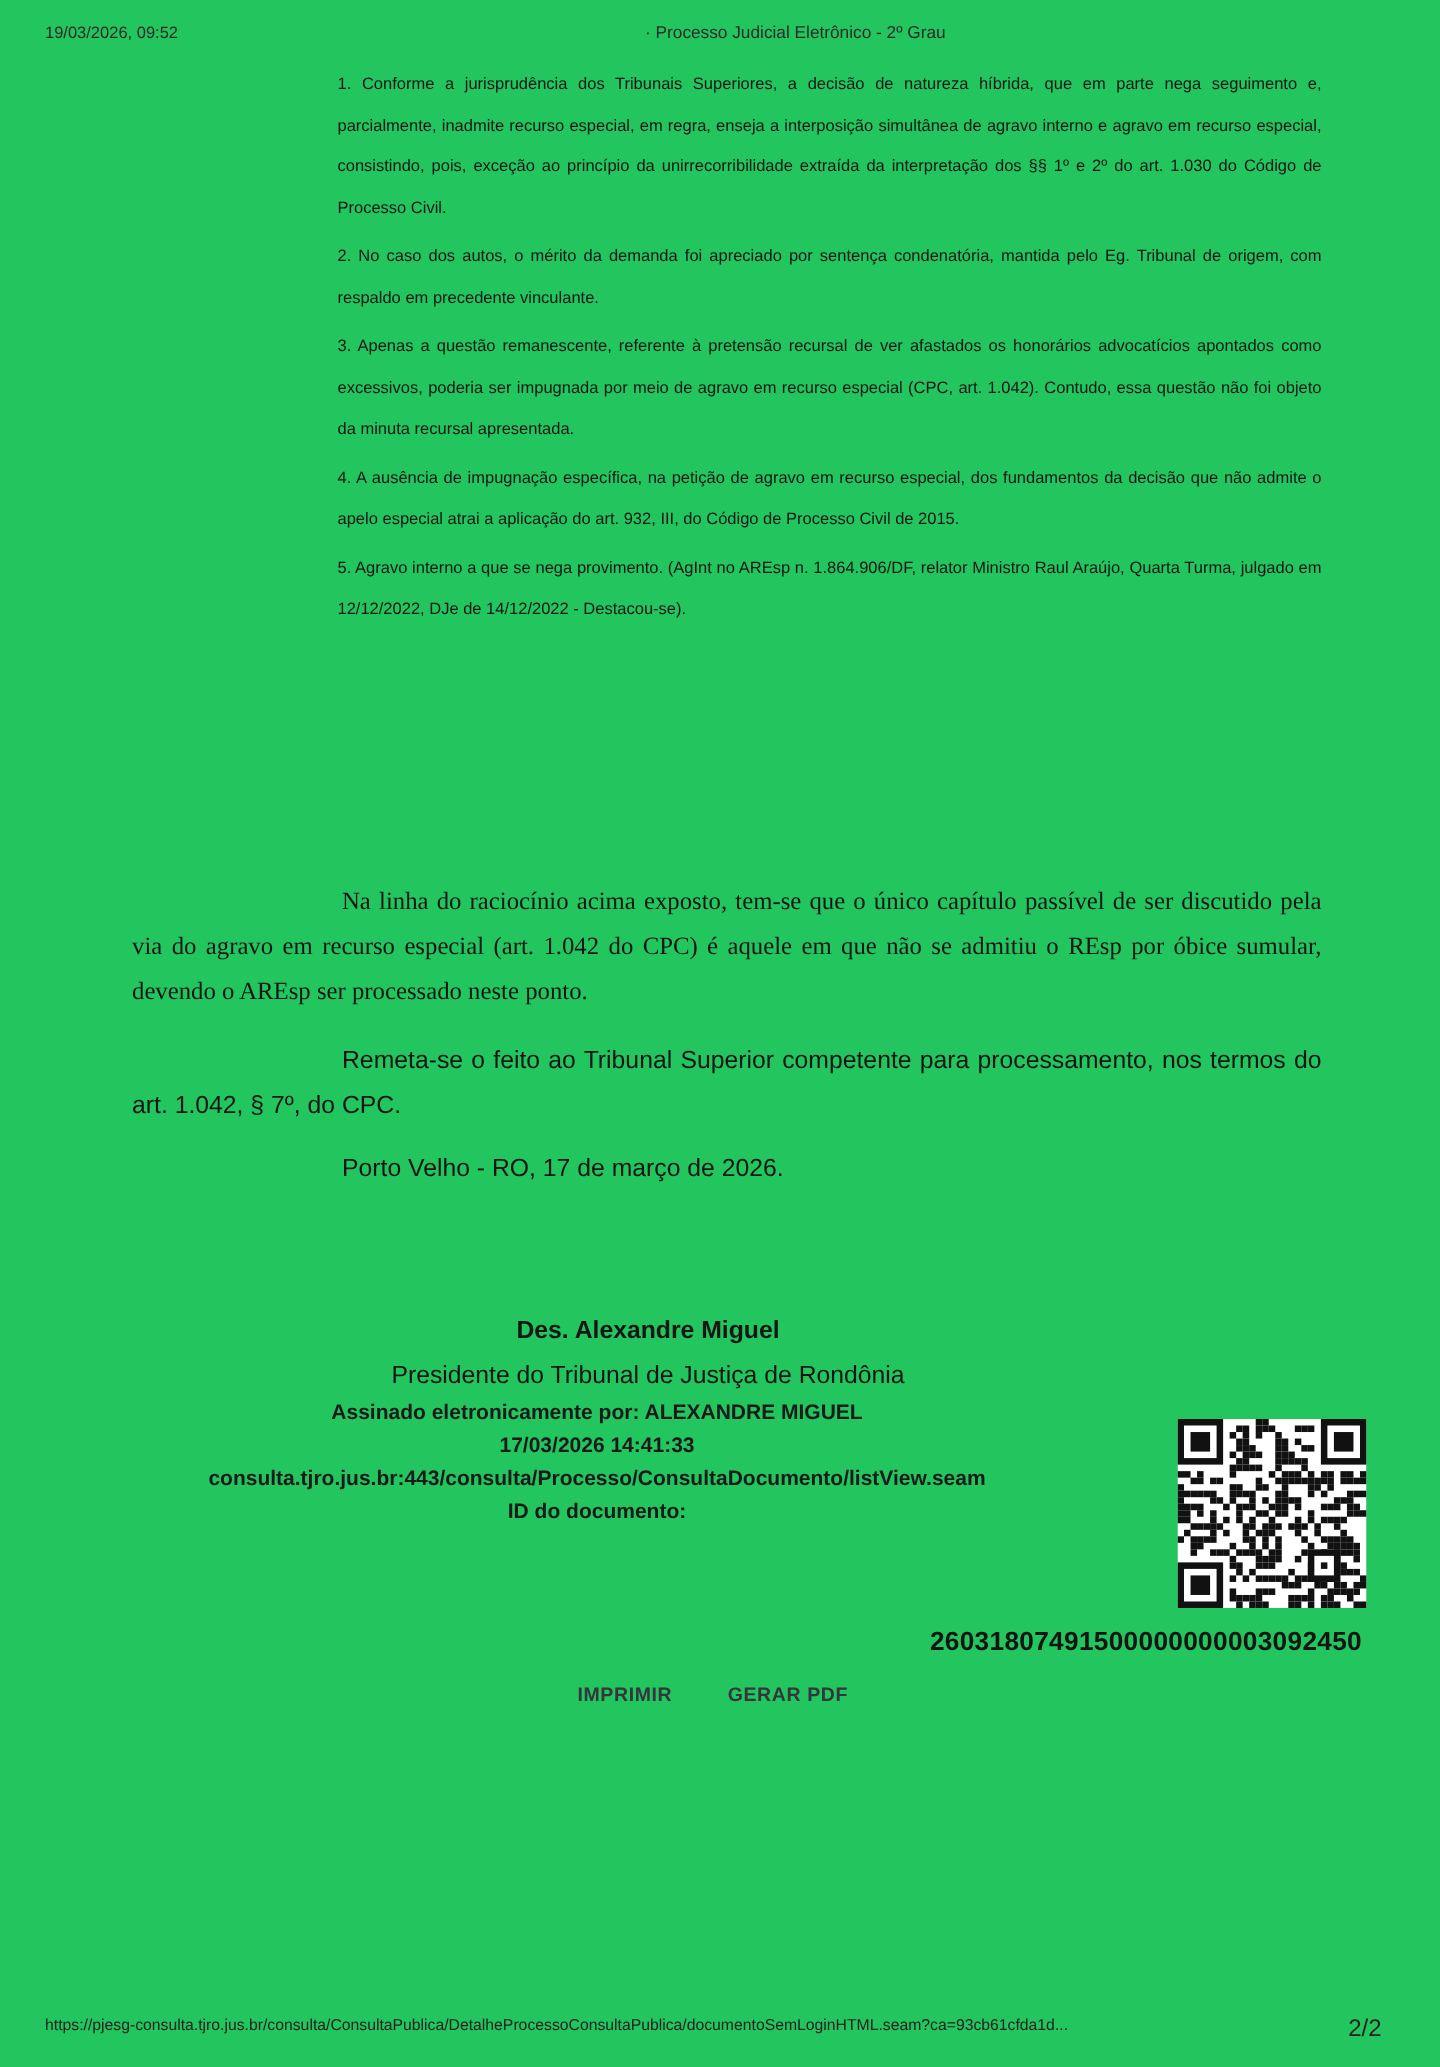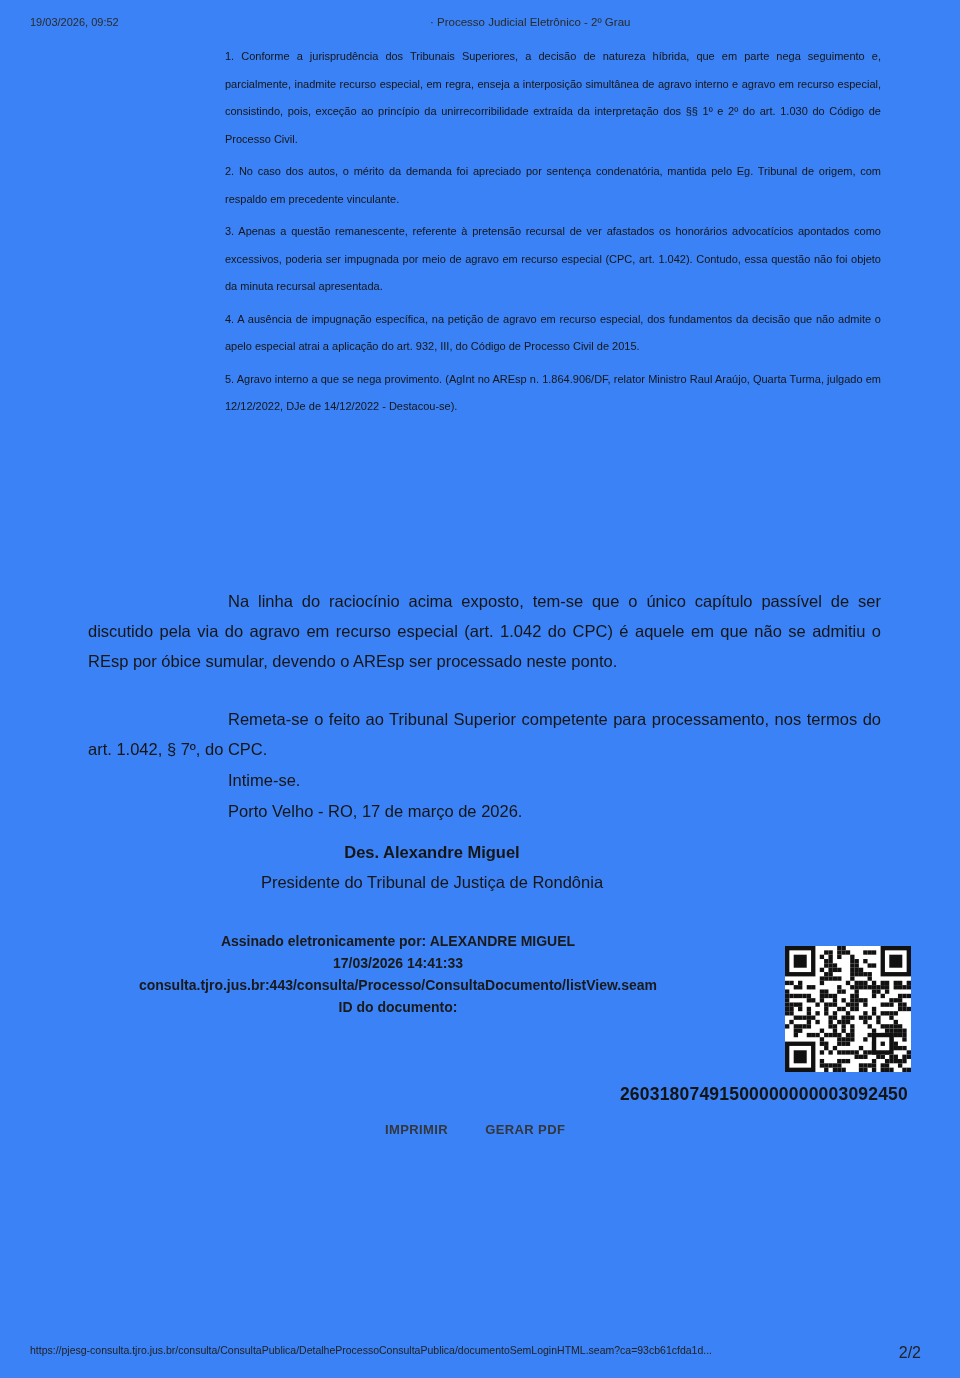--- a/index.html
+++ b/index.html
@@ -7,21 +7,21 @@
   body {
     font-family: "Liberation Sans", "DejaVu Sans", sans-serif;
     color: #1e1e1e;
     -webkit-font-smoothing: antialiased;
   }
   .page {
     position: relative;
     width: 960px;
     height: 1378px;
     margin: 0 auto;
-    background: #3b82f6;
+    background: #22c55e;
     overflow: hidden;
   }
 
   
   .hdr-date {
     position: absolute; left: 30px; top: 16px;
     font-size: 11px; color: #2a2a2a;
   }
   .hdr-title {
     position: absolute; left: 430px; top: 16px;
@@ -38,27 +38,27 @@
   }
 
   
   .body-block {
     position: absolute; left: 88px; top: 586px; width: 793px;
   }
   .body-block p {
     font-size: 16.5px; line-height: 30px;
     text-align: justify; text-indent: 140px; color: #161616;
   }
-  .body-block p.p-na-linha   { margin-bottom: 28px; }
-  .body-block p.p-remeta     { margin-bottom: 1px; }
+  .body-block p.p-na-linha   { margin-bottom: 16px; font-family: Liberation Serif, serif; }
+  .body-block p.p-remeta     { margin-bottom: 12px; }
   .body-block p.p-intime     { margin-bottom: 1px; }
 
   
   .signer {
-    position: absolute; left: 0; top: 837px; width: 864px;
+    position: absolute; left: 0; top: 872px; width: 864px;
     text-align: center; color: #161616;
   }
   .signer .name { font-size: 16.5px; font-weight: bold; line-height: 30px; }
   .signer .role { font-size: 16.5px; line-height: 30px; }
 
   
   .sig-block {
     position: absolute; left: 88px; top: 930px; width: 620px;
     font-size: 14px; font-weight: 600; line-height: 22px; color: #1a1a1a;
     word-break: break-all;
@@ -113,21 +113,20 @@
     <p>1. Conforme a jurisprudência dos Tribunais Superiores, a decisão de natureza híbrida, que em parte nega seguimento e, parcialmente, inadmite recurso especial, em regra, enseja a interposição simultânea de agravo interno e agravo em recurso especial, consistindo, pois, exceção ao princípio da unirrecorribilidade extraída da interpretação dos §§ 1º e 2º do art. 1.030 do Código de Processo Civil.</p>
     <p>2. No caso dos autos, o mérito da demanda foi apreciado por sentença condenatória, mantida pelo Eg. Tribunal de origem, com respaldo em precedente vinculante.</p>
     <p>3. Apenas a questão remanescente, referente à pretensão recursal de ver afastados os honorários advocatícios apontados como excessivos, poderia ser impugnada por meio de agravo em recurso especial (CPC, art. 1.042). Contudo, essa questão não foi objeto da minuta recursal apresentada.</p>
     <p>4. A ausência de impugnação específica, na petição de agravo em recurso especial, dos fundamentos da decisão que não admite o apelo especial atrai a aplicação do art. 932, III, do Código de Processo Civil de 2015.</p>
     <p>5. Agravo interno a que se nega provimento. (AgInt no AREsp n. 1.864.906/DF, relator Ministro Raul Araújo, Quarta Turma, julgado em 12/12/2022, DJe de 14/12/2022 - Destacou-se).</p>
   </div>
 
   <div class="body-block">
     <p class="p-na-linha">Na linha do raciocínio acima exposto, tem-se que o único capítulo passível de ser discutido pela via do agravo em recurso especial (art. 1.042 do CPC) é aquele em que não se admitiu o REsp por óbice sumular, devendo o AREsp ser processado neste ponto.</p>
     <p class="p-remeta">Remeta-se o feito ao Tribunal Superior competente para processamento, nos termos do art. 1.042, § 7º, do CPC.</p>
-    <p class="p-intime">Intime-se.</p>
     <p class="p-porto">Porto Velho - RO, 17 de março de 2026.</p>
   </div>
 
   <div class="signer">
     <div class="name">Des. Alexandre Miguel</div>
     <div class="role">Presidente do Tribunal de Justiça de Rondônia</div>
   </div>
 
   <div class="sig-block">
     <div>Assinado eletronicamente por: ALEXANDRE MIGUEL</div>

